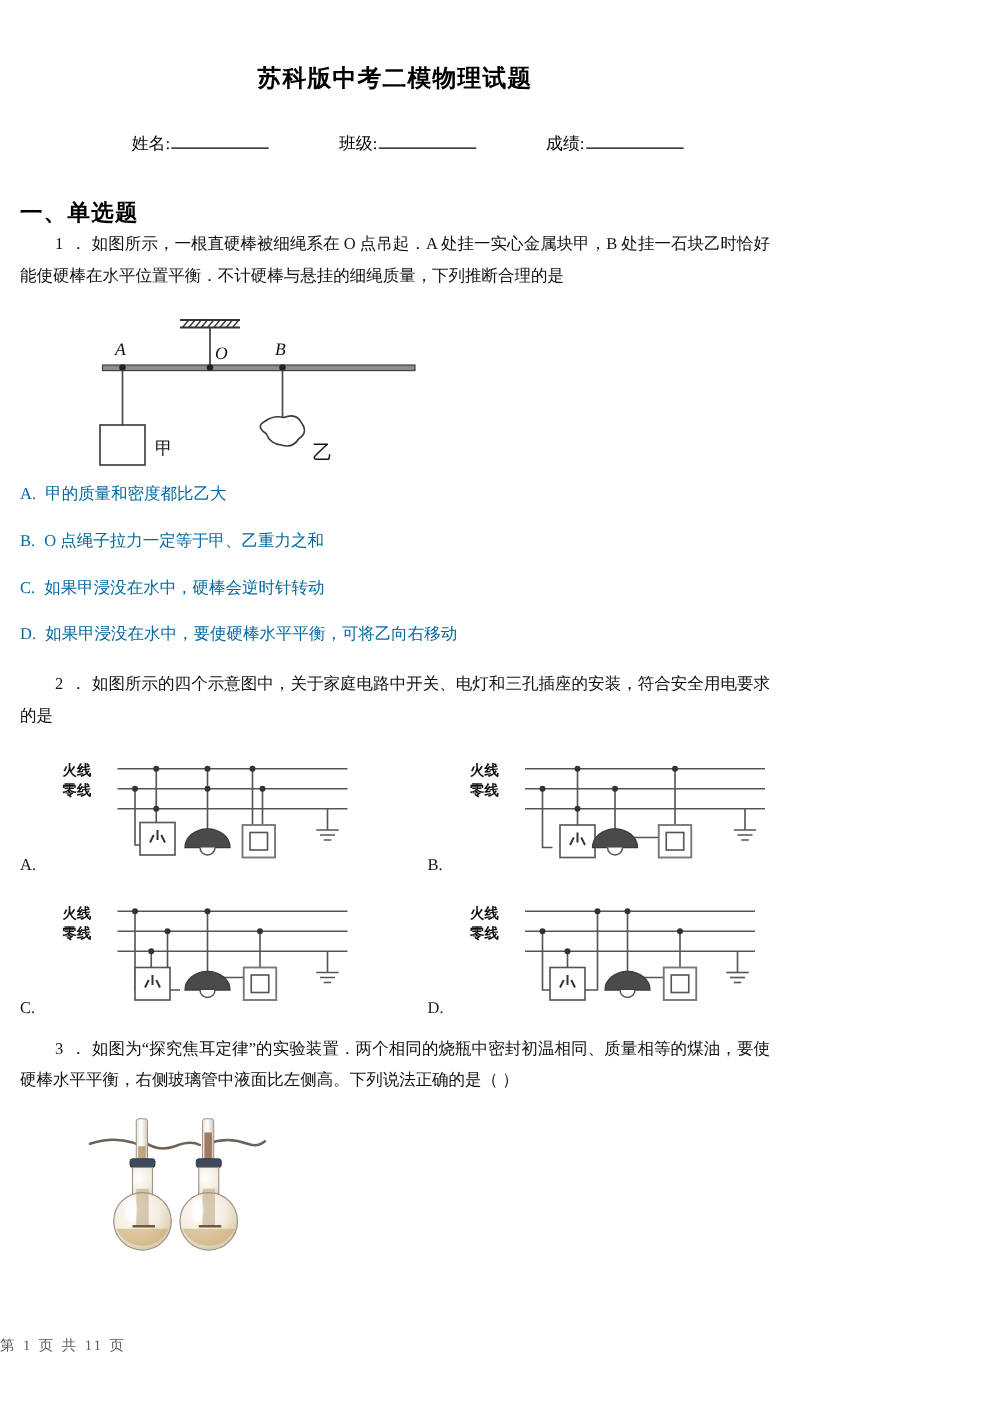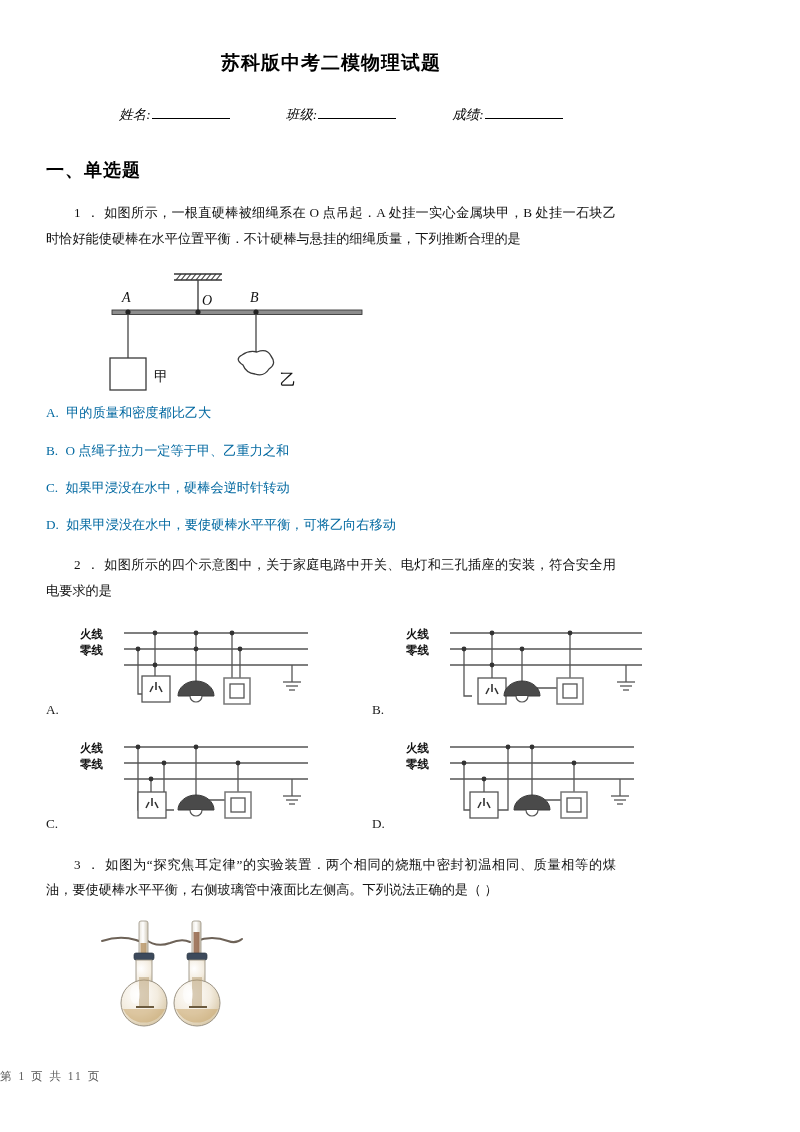--- a/index.html
+++ b/index.html
@@ -12,21 +12,21 @@
     width: 800px;
     height: 1132px;
     position: relative;
     font-family: "Liberation Serif", "DejaVu Serif", serif;
     color: #1a1a1a;
     overflow: hidden;
   }
   .page {
     width: 648px;
     height: 1132px;
-    padding: 40px 32px 0 46px;
+    padding: 40px 32px 0 16px;
     position: relative;
   }
 
   
   .doc-title {
     text-align: center;
     font-size: 19px;
     font-weight: bold;
     letter-spacing: 1px;
     margin: 10px 0 0 0;
@@ -35,21 +35,20 @@
 
   
   .identity-row {
     display: flex;
     justify-content: center;
     gap: 56px;
     margin-top: 30px;
     font-size: 13.5px;
     color: #000;
     padding-left: 20px;
-    font-style: italic;
   }
   .identity-field {
     display: inline-flex;
     align-items: baseline;
     white-space: nowrap;
   }
   .identity-label { font-size: 13.5px; }
   .identity-blank {
     display: inline-block;
     width: 78px;
@@ -62,21 +61,20 @@
   .section-heading {
     font-size: 18px;
     font-weight: bold;
     margin: 34px 0 0 0;
     letter-spacing: 1px;
     color: #000;
   }
 
   
   .question {
-    margin-top: 18px;
   }
   .q-text {
     font-size: 13.2px;
     line-height: 1.95;
     text-align: justify;
     text-indent: 28px;
     color: #111;
   }
   .q-num { letter-spacing: 1px; }
 

